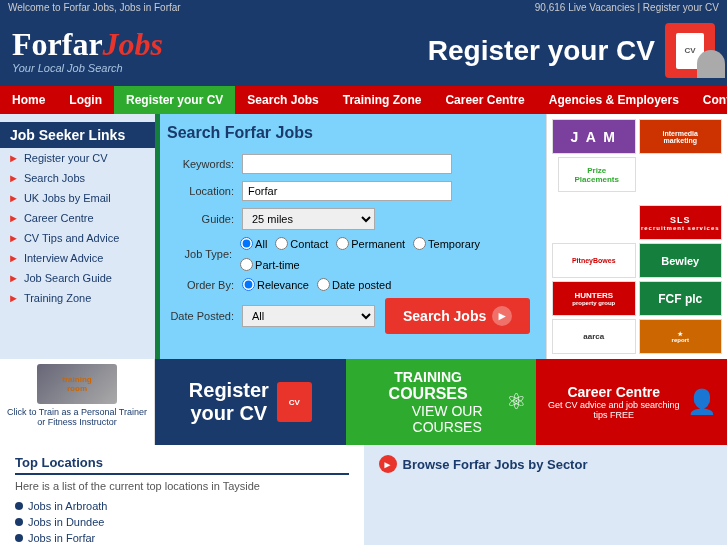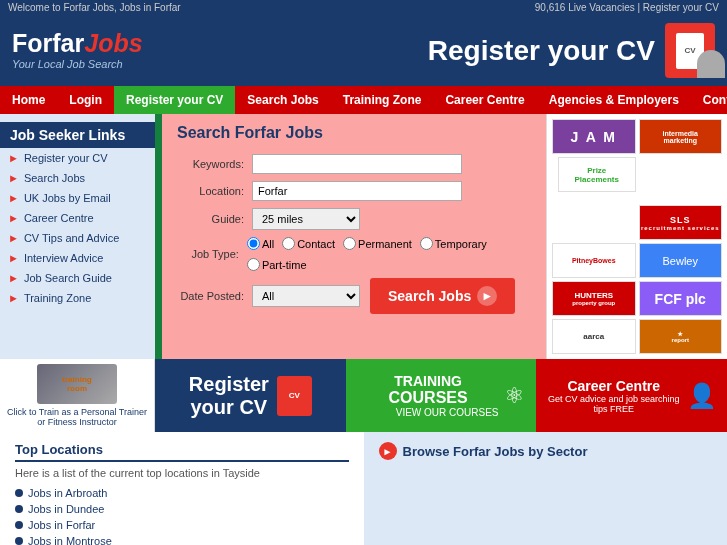--- a/index.html
+++ b/index.html
@@ -4,21 +4,21 @@
   <style>
     * { margin: 0; padding: 0; box-sizing: border-box; }
     body { font-family: Arial, sans-serif; font-size: 12px; background: #f0f0f0; width: 727px; }
 
     
     .top-bar { background: #1a3a6b; color: #ccc; font-size: 10px; padding: 2px 8px; display: flex; justify-content: space-between; }
 
     
     .header { background: #1a3a6b; padding: 8px 12px; display: flex; align-items: center; justify-content: space-between; }
     .logo { display: flex; flex-direction: column; }
-    .logo-forfar { font-size: 25px; font-weight: bold; color: white; line-height: 1; }
+    .logo-forfar { font-size: 32px; font-weight: bold; color: white; line-height: 1; font-family: Liberation Serif, serif; }
     .logo-tagline { color: #aac4e0; font-size: 11px; margin-top: 2px; font-style: italic; }
     .register-cv-banner { display: flex; align-items: center; }
     .register-cv-text { font-size: 28px; font-weight: bold; color: white; margin-right: 10px; }
     .cv-icon { width: 50px; height: 55px; background: #e8342a; border-radius: 4px; display: flex; flex-direction: column; align-items: center; justify-content: center; position: relative; }
     .cv-icon-doc { width: 28px; height: 36px; background: white; border-radius: 2px; position: relative; }
 
     
     .nav { background: #cc0000; display: flex; align-items: stretch; }
     .nav-item { color: white; padding: 7px 12px; font-size: 12px; font-weight: bold; cursor: pointer; text-decoration: none; display: flex; align-items: center; white-space: nowrap; }
     .nav-item.active { background: #2eaa2e; }
@@ -27,26 +27,26 @@
     .main-content { display: flex; gap: 0; padding: 0; }
 
     
     .sidebar { width: 155px; min-width: 155px; background: #dce8f5; padding: 8px 0; }
     .sidebar-title { background: #1a3a6b; color: white; font-size: 14px; font-weight: bold; padding: 5px 10px; }
     .sidebar-item { display: flex; align-items: center; padding: 4px 8px; cursor: pointer; }
     .sidebar-arrow { color: #e8342a; margin-right: 5px; font-size: 11px; }
     .sidebar-label { color: #1a3a6b; font-size: 11px; }
 
     
-    .search-area { flex: 1; background: #fca5a5; padding: 10px 15px; border-left: 7px solid #15803d; border-right: 1px solid #ddd; }
+    .search-area { flex: 1; background: #7dd3fc; padding: 10px 7px; border-left: 5px solid #15803d; border-right: 1px solid #ddd; }
     .search-title { font-size: 16px; font-weight: bold; color: #1a3a6b; margin-bottom: 12px; }
     .form-row { display: flex; align-items: center; margin-bottom: 7px; }
     .form-label { width: 75px; text-align: right; padding-right: 8px; color: #333; font-size: 11px; }
     .form-input { border: 1px solid #aaa; padding: 3px 5px; font-size: 11px; width: 210px; }
-    .form-select { border: 1px solid #aaa; padding: 3px 5px; font-size: 11px; width: 108px; }
+    .form-select { border: 1px solid #aaa; padding: 3px 5px; font-size: 11px; width: 133px; }
     .radio-group { display: flex; gap: 8px; align-items: center; font-size: 11px; flex-wrap: wrap; }
     .radio-group label { display: flex; align-items: center; gap: 2px; cursor: pointer; }
     .search-btn { background: #e8342a; color: white; border: none; padding: 8px 18px; font-size: 14px; font-weight: bold; cursor: pointer; border-radius: 3px; display: flex; align-items: center; gap: 6px; margin-left: 10px; }
     .search-btn-arrow { background: rgba(255,255,255,0.3); border-radius: 50%; width: 20px; height: 20px; display: flex; align-items: center; justify-content: center; font-size: 12px; }
     .date-row { display: flex; align-items: center; }
 
     
     .recruiters-panel { width: 180px; min-width: 180px; background: white; }
     .recruiters-title { background: #1a3a6b; color: white; font-size: 11px; font-weight: bold; padding: 5px 10px; }
     .recruiters-grid { display: grid; grid-template-columns: 1fr 1fr; gap: 3px; padding: 5px; }
@@ -185,20 +185,27 @@
       <label class="form-label">Job Type:</label>
       <div class="radio-group">
         <label><input type="radio" name="jobtype" checked="" style=""> All</label>
         <label><input type="radio" name="jobtype" style=""> Contact</label>
         <label><input type="radio" name="jobtype" style=""> Permanent</label>
         <label><input type="radio" name="jobtype" style=""> Temporary</label>
         <label><input type="radio" name="jobtype" style=""> Part-time</label>
       </div>
     </div>
 
+    <div class="form-row">
+      <label class="form-label">Order By:</label>
+      <div class="radio-group">
+        <label><input type="radio" name="orderby" checked="" style=""> Relevance</label>
+        <label><input type="radio" name="orderby" style=""> Date posted</label>
+      </div>
+    </div>
 
     <div class="form-row">
       <label class="form-label">Date Posted:</label>
       <div class="date-row">
         <select class="form-select">
           <option>All</option>
           <option>Today</option>
           <option>Last 3 days</option>
           <option>Last week</option>
           <option>Last 2 weeks</option>
@@ -211,23 +218,23 @@
     </div>
   </div>
 
   <div class="recruiters-panel">
     <div class="recruiters-grid">
       <div class="recruiter-logo recruiter-jam">J A M</div>
       <div class="recruiter-logo recruiter-intermedia" style="background:#cc3300;font-size:7px;padding:2px;text-align:center;">intermedia<br>marketing</div>
       <div class="recruiter-logo recruiter-prize" style="background:white;color:#2eaa2e;flex-direction:column;font-size:8px;border:1px solid #ddd;">Prize<br><span style="color:#2eaa2e;">Placements</span></div>
       <div class="recruiter-logo recruiter-sls" style="background:#cc0000;font-size:9px;text-align:center;flex-direction:column;">SLS<br><span style="font-size:6px;">recruitment services</span></div>
       <div class="recruiter-logo recruiter-pitney" style="background:white;color:#cc0000;font-size:7px;border:1px solid #ddd;">PitneyBowes</div>
-      <div class="recruiter-logo recruiter-bewley" style="background:#3b82f6;font-size:11px;font-weight:normal;">Bewley</div>
+      <div class="recruiter-logo recruiter-bewley" style="background:#15803d;font-size:11px;font-weight:bold;">Bewley</div>
       <div class="recruiter-logo recruiter-hunters" style="background:#cc0000;font-size:8px;text-align:center;flex-direction:column;">HUNTERS<br><span style="font-size:6px;">property group</span></div>
-      <div class="recruiter-logo recruiter-fcf" style="background:#8b5cf6;font-size:14px;">FCF plc</div>
+      <div class="recruiter-logo recruiter-fcf" style="background:#15803d;font-size:12px;">FCF plc</div>
       <div class="recruiter-logo recruiter-aarca" style="background:white;color:#333;font-size:8px;border:1px solid #ddd;">aarca</div>
       <div class="recruiter-logo recruiter-report" style="background:#cc6600;font-size:6px;flex-direction:column;text-align:center;">★<br>report</div>
     </div>
   </div>
 </div>
 
 <div class="bottom-banners">
   <div class="banner-training">
     <div class="training-img">
       <span style="color:#cc6600;font-weight:bold;font-size:8px;">training<br>room</span>
@@ -235,21 +242,21 @@
     <div style="font-size:9px;color:#1a3a6b;text-align:center;">Click to Train as a Personal Trainer or Fitness Instructor</div>
   </div>
   <div class="banner-register" style="background:#1a3a6b;flex:1;display:flex;align-items:center;justify-content:center;padding:10px;gap:8px;">
     <div style="font-size:20px;font-weight:bold;color:white;text-align:center;">Register<br>your CV</div>
     <div style="width:35px;height:40px;background:#e8342a;border-radius:3px;display:flex;align-items:center;justify-content:center;font-size:8px;color:white;font-weight:bold;">CV</div>
   </div>
   <div class="banner-training-courses" style="background:#2eaa2e;flex:1;display:flex;align-items:center;justify-content:center;padding:10px;gap:6px;">
     <div style="color:white;text-align:center;">
       <div style="font-size:14px;font-weight:bold;">TRAINING</div>
       <div style="font-size:16px;font-weight:bold;">COURSES</div>
-      <div style="font-size:10px;margin-left:38px;">VIEW OUR COURSES</div>
+      <div style="font-size:14px;margin-left:38px;">VIEW OUR COURSES</div>
     </div>
     <div style="font-size:22px;color:white;">⚛</div>
   </div>
   <div class="banner-career" style="background:#cc0000;flex:1;display:flex;align-items:center;justify-content:center;padding:10px;gap:6px;">
     <div style="color:white;text-align:center;">
       <div style="font-size:14px;font-weight:bold;">Career Centre</div>
       <div style="font-size:9px;">Get CV advice and job searching tips FREE</div>
     </div>
     <div style="font-size:24px;color:white;">👤</div>
   </div>

